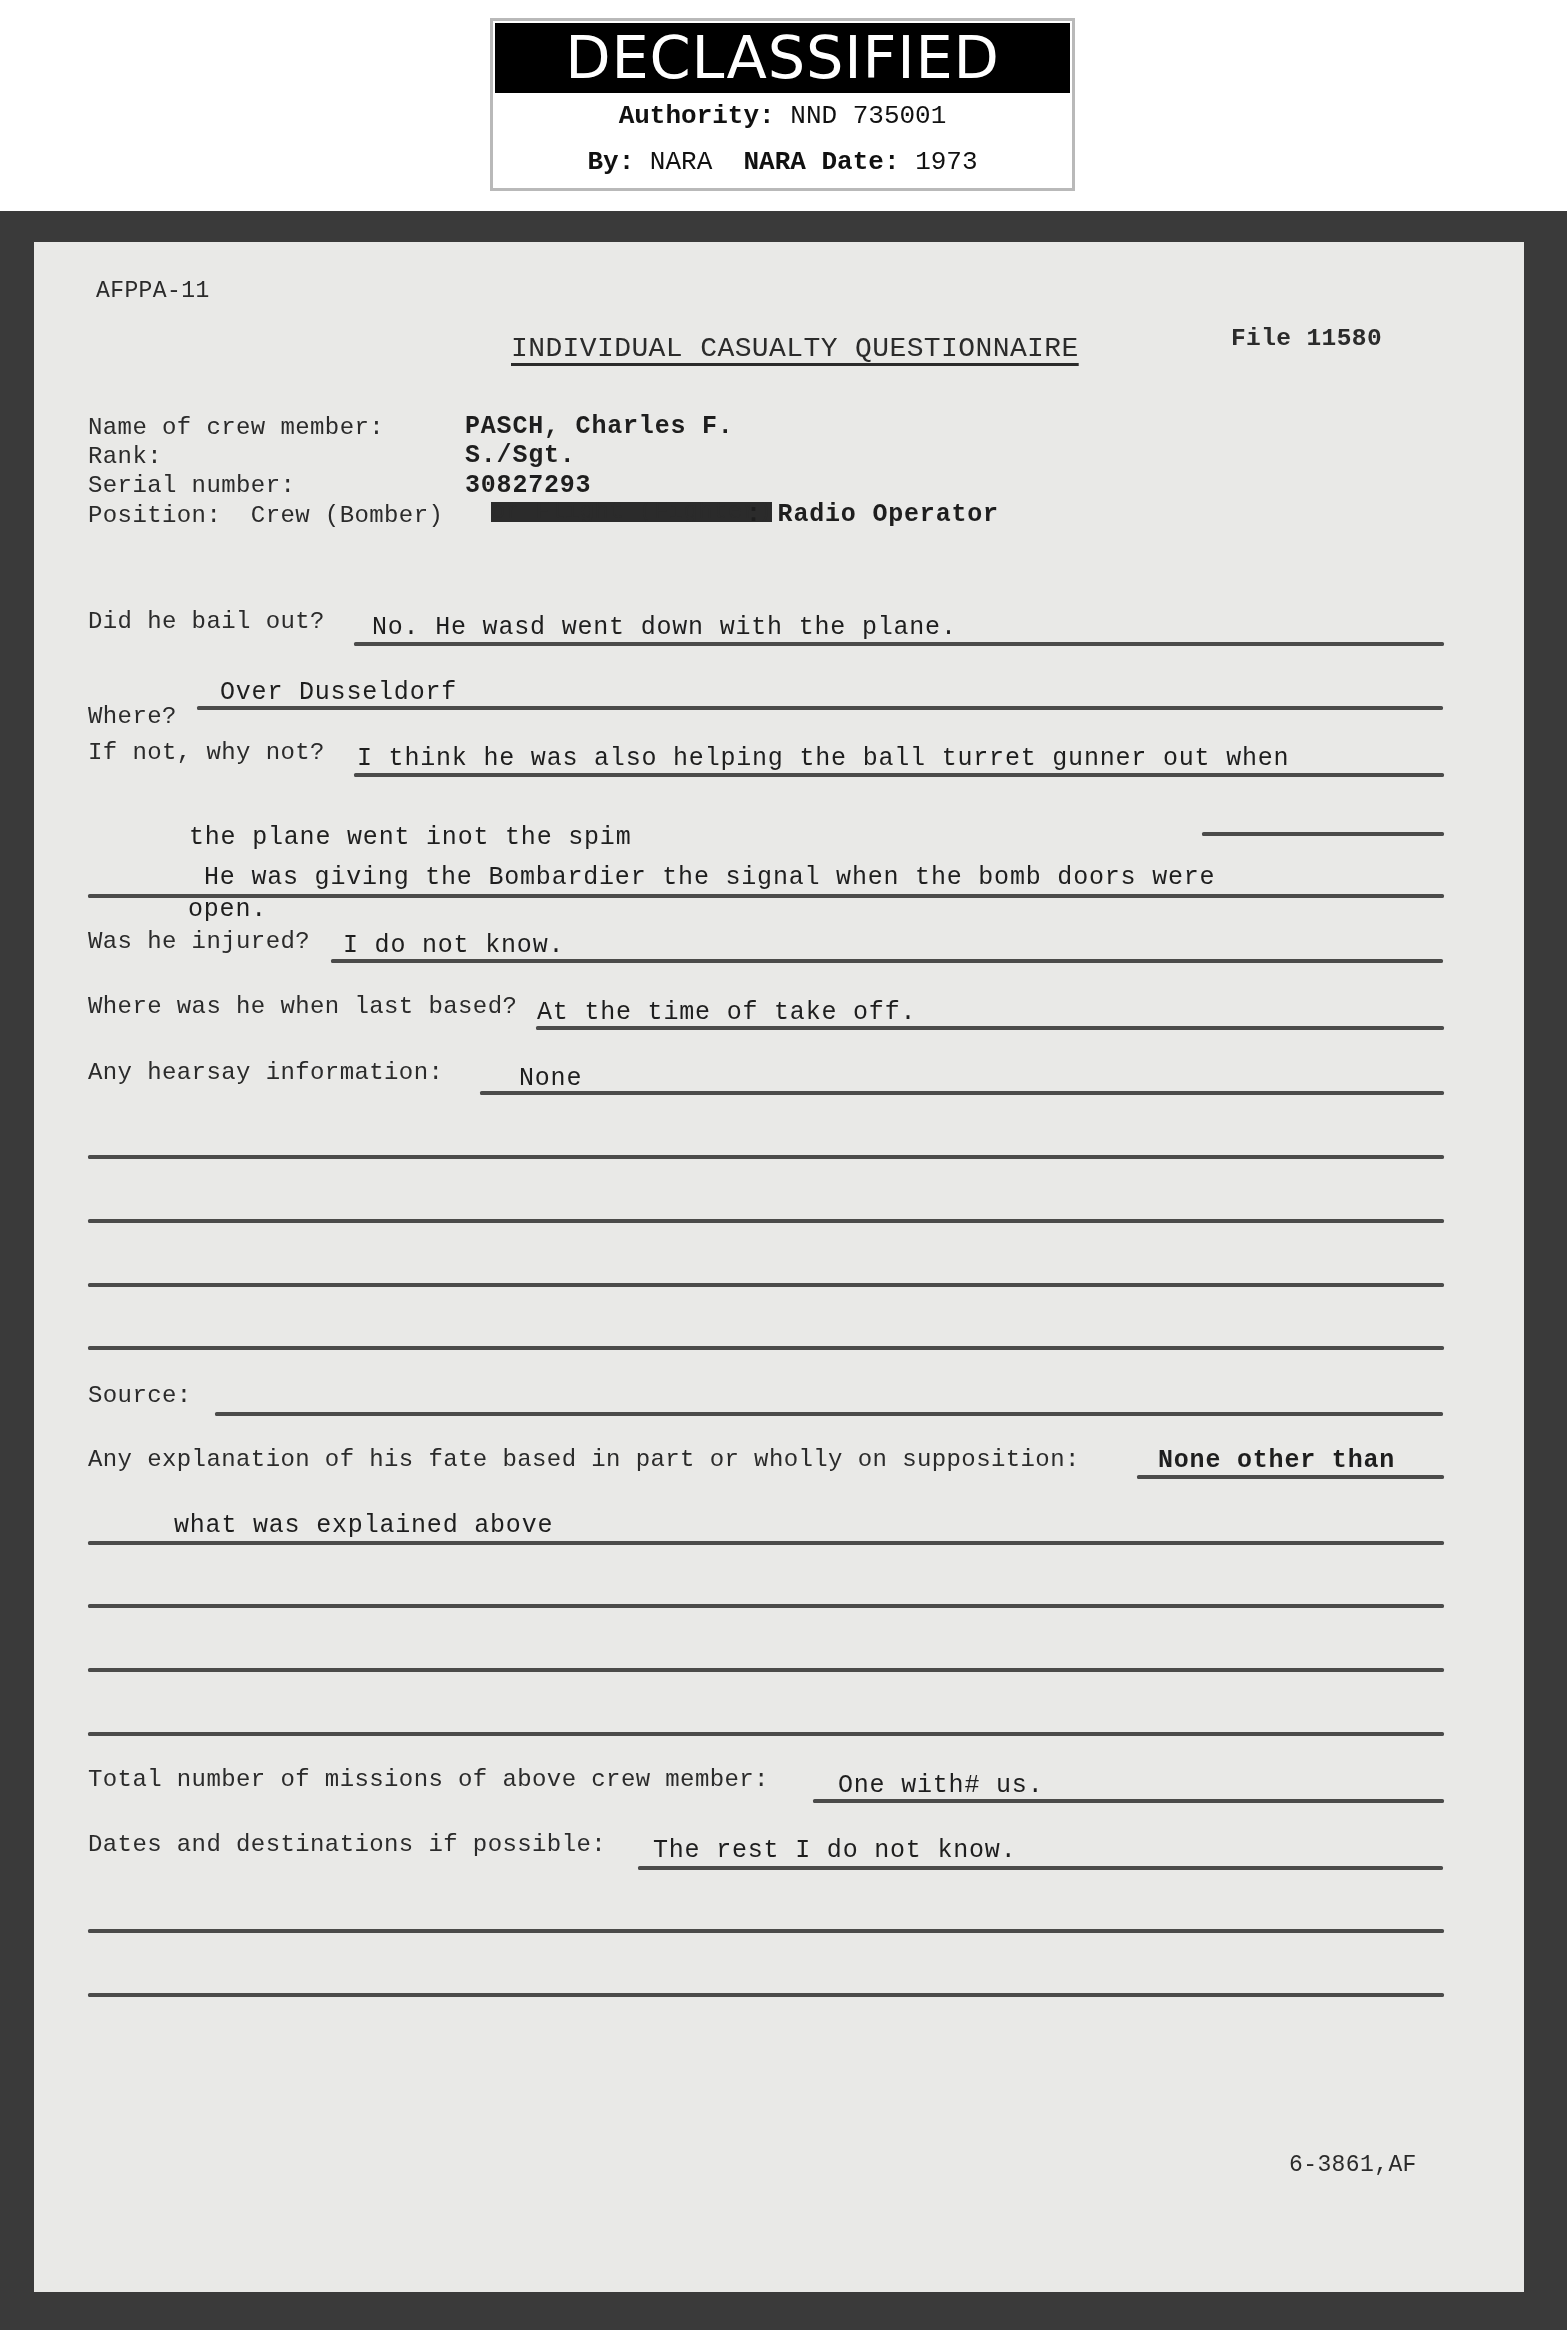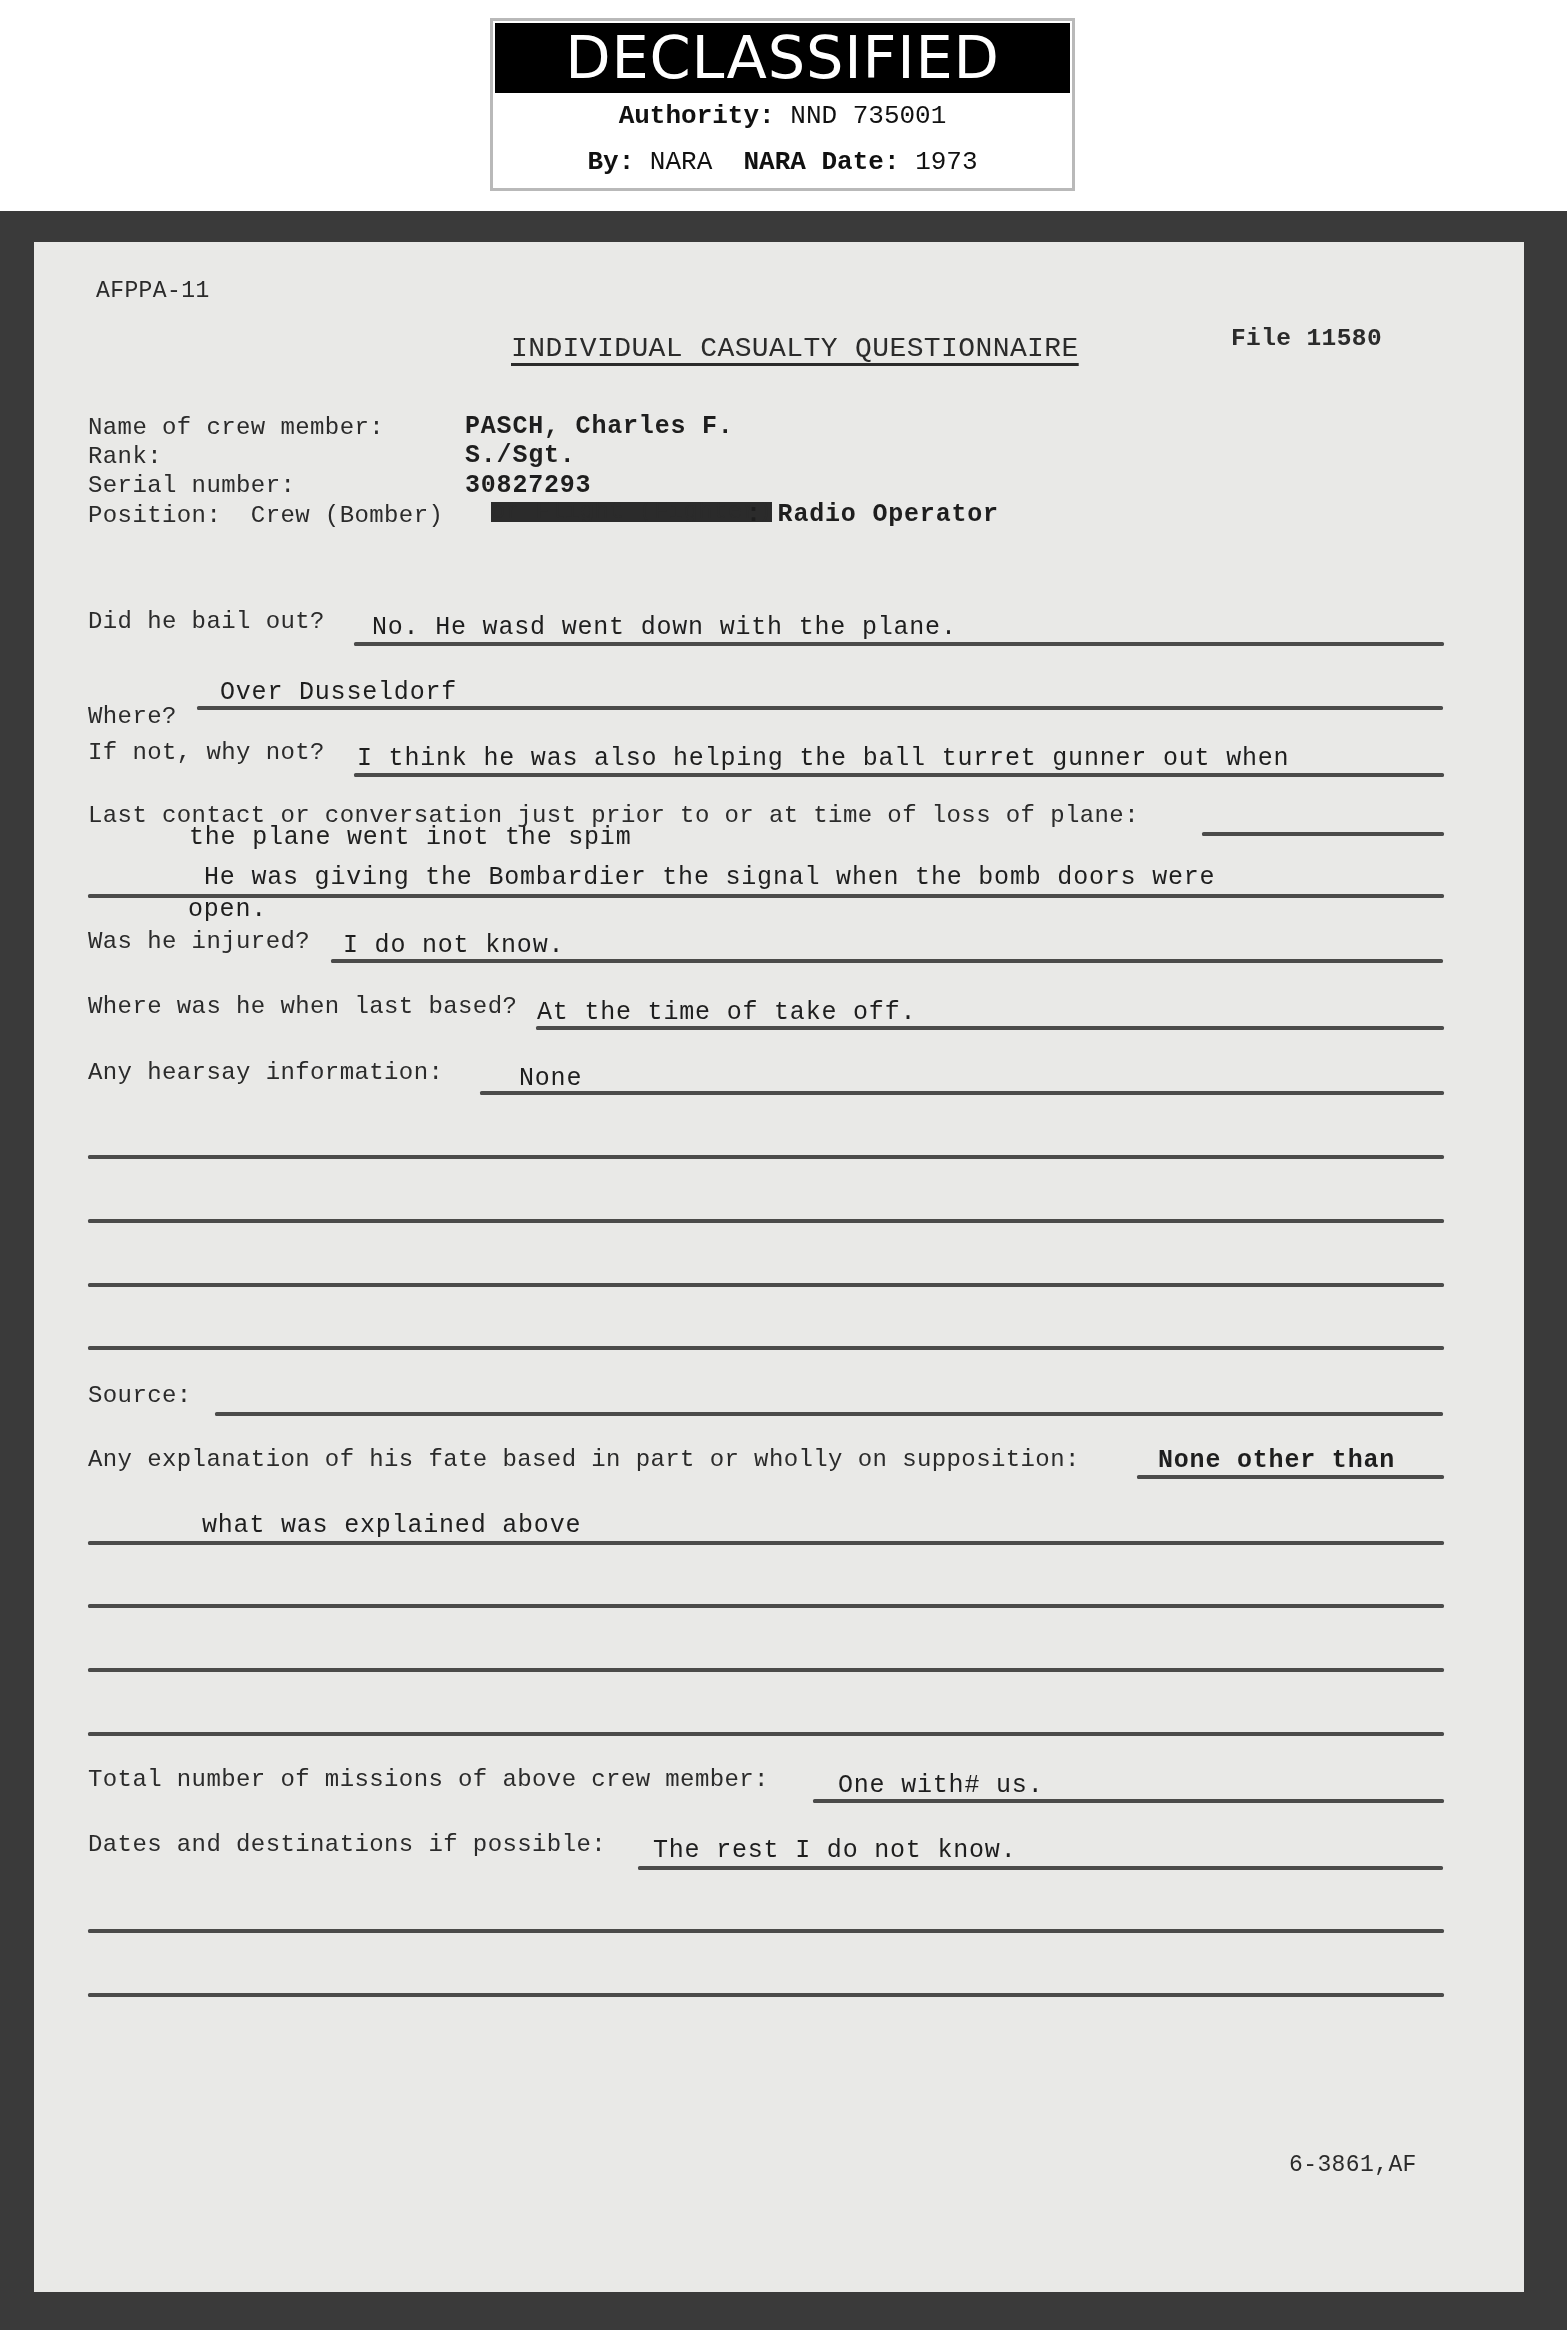--- a/index.html
+++ b/index.html
@@ -62,21 +62,20 @@
 
   <div class="t" style="left:54px;top:433px;margin-top:28px;">Where?</div>
   <div class="ans" style="left:186px;top:436px;font-weight:normal;">Over Dusseldorf</div>
   <div class="line" style="left:163px;top:464px;width:1246px;"></div>
 
   <div class="t" style="left:54px;top:497px;">If not, why not?</div>
   <div class="ans" style="left:323px;top:502px;font-weight:normal;">I think he was also helping the ball turret gunner out when</div>
   <div class="line" style="left:320px;top:531px;width:1090px;"></div>
   <div class="ans" style="left:155px;top:537px;font-weight:normal;margin-top:44px;">the plane went inot the spim</div>
 
-  <div class="t" style="left:54px;top:560px;">Last contact or conversation just prior to or at time of loss of plane:</div>
   <div class="line" style="left:1168px;top:590px;width:242px;"></div>
   <div class="ans" style="left:170px;top:621px;font-weight:normal;">He was giving the Bombardier the signal when the bomb doors were</div>
   <div class="line" style="left:54px;top:652px;width:1356px;"></div>
   <div class="ans" style="left:154px;top:653px;font-weight:normal;">open.</div>
 
   <div class="t" style="left:54px;top:686px;">Was he injured?</div>
   <div class="ans" style="left:309px;top:689px;font-weight:normal;">I do not know.</div>
   <div class="line" style="left:297px;top:717px;width:1112px;"></div>
 
   <div class="t" style="left:54px;top:751px;">Where was he when last based?</div>
@@ -90,21 +89,21 @@
   <div class="line" style="left:54px;top:977px;width:1356px;"></div>
   <div class="line" style="left:54px;top:1041px;width:1356px;"></div>
   <div class="line" style="left:54px;top:1104px;width:1356px;"></div>
 
   <div class="t" style="left:54px;top:1140px;">Source:</div>
   <div class="line" style="left:181px;top:1170px;width:1228px;"></div>
 
   <div class="t" style="left:54px;top:1204px;">Any explanation of his fate based in part or wholly on supposition:</div>
   <div class="ans" style="left:1124px;top:1204px;">None other than</div>
   <div class="line" style="left:1103px;top:1233px;width:307px;"></div>
-  <div class="ans" style="left:168px;top:1269px;font-weight:normal;">what was explained above</div>
+  <div class="ans" style="left:140px;top:1269px;font-weight:normal;">what was explained above</div>
   <div class="line" style="left:54px;top:1299px;width:1356px;"></div>
   <div class="line" style="left:54px;top:1362px;width:1356px;"></div>
   <div class="line" style="left:54px;top:1426px;width:1356px;"></div>
   <div class="line" style="left:54px;top:1490px;width:1356px;"></div>
 
   <div class="t" style="left:54px;top:1524px;">Total number of missions of above crew member:</div>
   <div class="ans" style="left:804px;top:1529px;font-weight:normal;">One with# us.</div>
   <div class="line" style="left:779px;top:1557px;width:631px;"></div>
 
   <div class="t" style="left:54px;top:1589px;">Dates and destinations if possible:</div>

